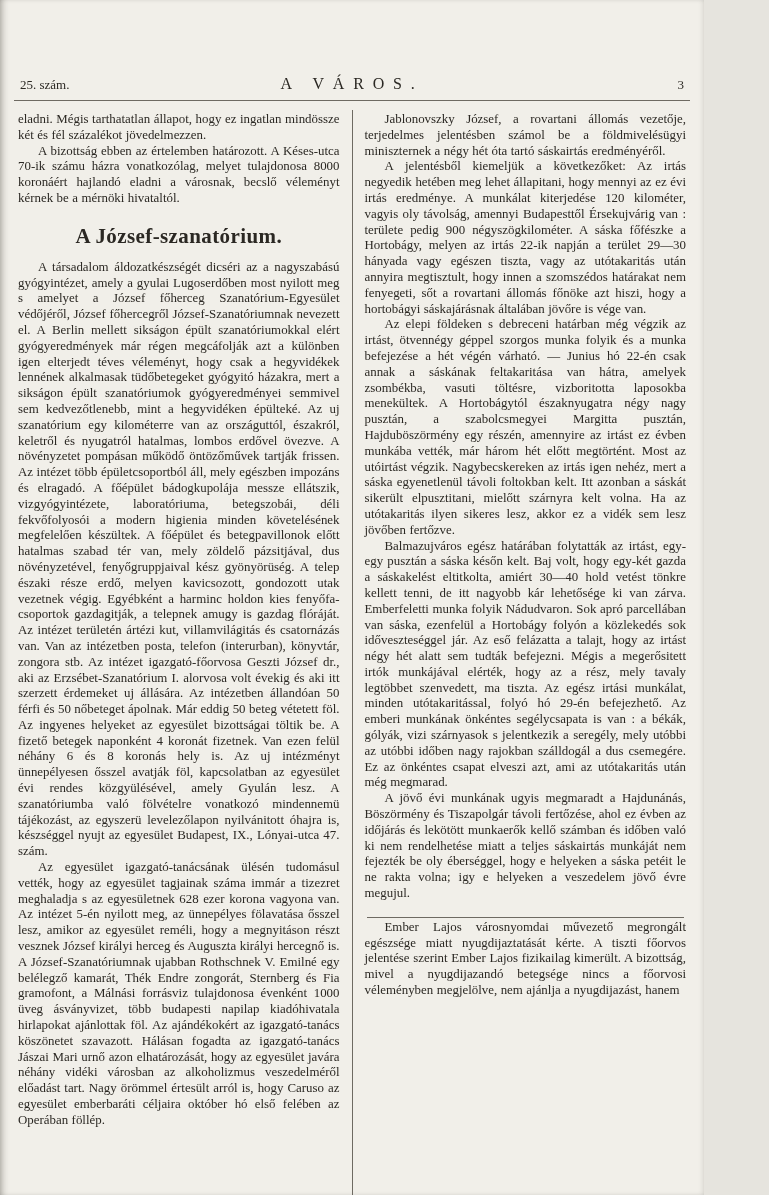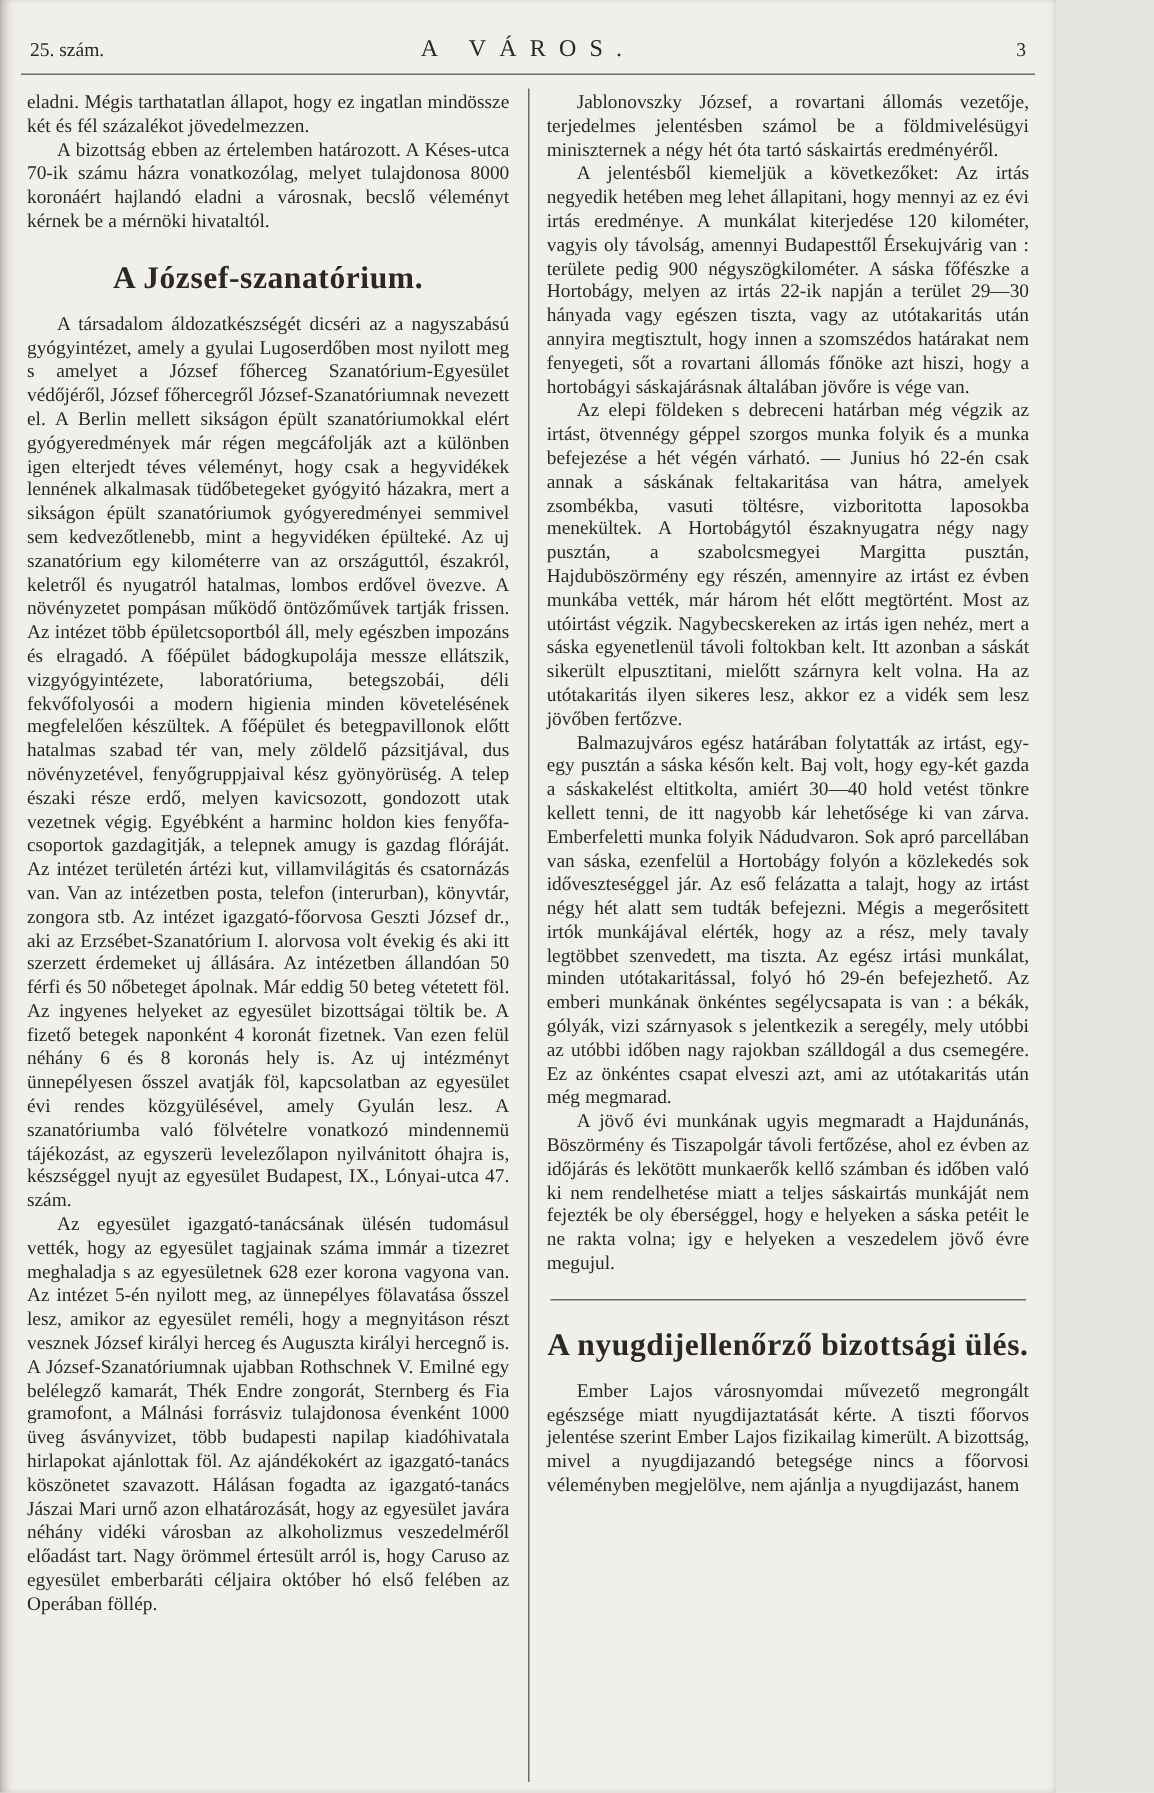--- a/index.html
+++ b/index.html
@@ -9,30 +9,30 @@
   }
   *{box-sizing:border-box;}
   html,body{margin:0;padding:0;background:#e6e4de;}
   .page{
     width:704px;height:1195px;
     background:var(--paper);
     color:var(--ink);
     font-family:"Liberation Serif","DejaVu Serif",serif;
     overflow:hidden;
     position:relative;
-    padding:0 14px;
+    padding:15px 14px;
     box-shadow:inset 6px 0 9px -6px rgba(40,36,30,.55), inset -3px 0 6px -4px rgba(40,36,30,.25);
   }
   .page-header{
     display:flex;align-items:baseline;
     padding:24px 6px 7px 6px;
     border-bottom:1.5px solid var(--rule);
   }
   .issue{font-size:13px;width:120px;}
-  .masthead{flex:1;text-align:center;font-size:16px;letter-spacing:.55em;font-weight:400;}
+  .masthead{flex:1;text-align:center;font-size:16px;letter-spacing:.55em;font-weight:400;margin-top:36px;}
   .pagenum{width:120px;text-align:right;font-size:13px;}
   .columns{
     display:flex;
     height:calc(100% - 57px);
     padding-top:9px;
     overflow:hidden;
     justify-content:space-between;
   }
   .column{width:50%;overflow:hidden;}
   .column.left{padding:2px 12px 0 4px;}
@@ -93,19 +93,18 @@
         <p class="para">Jablonovszky József, a rovartani állomás vezetője, terjedelmes jelentésben számol be a földmivelésügyi miniszternek a négy hét óta tartó sáskairtás eredményéről.</p>
         <p class="para">A jelentésből kiemeljük a következőket: Az irtás negyedik hetében meg lehet állapitani, hogy mennyi az ez évi irtás eredménye. A munkálat kiterjedése 120 kilométer, vagyis oly távolság, amennyi Budapesttől Érsekujvárig van : területe pedig 900 négyszögkilométer. A sáska főfészke a Hortobágy, melyen az irtás 22-ik napján a terület 29—30 hányada vagy egészen tiszta, vagy az utótakaritás után annyira megtisztult, hogy innen a szomszédos határakat nem fenyegeti, sőt a rovartani állomás főnöke azt hiszi, hogy a hortobágyi sáskajárásnak általában jövőre is vége van.</p>
         <p class="para">Az elepi földeken s debreceni határban még végzik az irtást, ötvennégy géppel szorgos munka folyik és a munka befejezése a hét végén várható. — Junius hó 22-én csak annak a sáskának feltakaritása van hátra, amelyek zsombékba, vasuti töltésre, vizboritotta laposokba menekültek. A Hortobágytól északnyugatra négy nagy pusztán, a szabolcsmegyei Margitta pusztán, Hajduböszörmény egy részén, amennyire az irtást ez évben munkába vették, már három hét előtt megtörtént. Most az utóirtást végzik. Nagybecskereken az irtás igen nehéz, mert a sáska egyenetlenül távoli foltokban kelt. Itt azonban a sáskát sikerült elpusztitani, mielőtt szárnyra kelt volna. Ha az utótakaritás ilyen sikeres lesz, akkor ez a vidék sem lesz jövőben fertőzve.</p>
         <p class="para">Balmazujváros egész határában folytatták az irtást, egy-egy pusztán a sáska későn kelt. Baj volt, hogy egy-két gazda a sáskakelést eltitkolta, amiért 30—40 hold vetést tönkre kellett tenni, de itt nagyobb kár lehetősége ki van zárva. Emberfeletti munka folyik Nádudvaron. Sok apró parcellában van sáska, ezenfelül a Hortobágy folyón a közlekedés sok időveszteséggel jár. Az eső felázatta a talajt, hogy az irtást négy hét alatt sem tudták befejezni. Mégis a megerősitett irtók munkájával elérték, hogy az a rész, mely tavaly legtöbbet szenvedett, ma tiszta. Az egész irtási munkálat, minden utótakaritással, folyó hó 29-én befejezhető. Az emberi munkának önkéntes segélycsapata is van : a békák, gólyák, vizi szárnyasok s jelentkezik a seregély, mely utóbbi az utóbbi időben nagy rajokban szálldogál a dus csemegére. Ez az önkéntes csapat elveszi azt, ami az utótakaritás után még megmarad.</p>
         <p class="para">A jövő évi munkának ugyis megmaradt a Hajdunánás, Böszörmény és Tiszapolgár távoli fertőzése, ahol ez évben az időjárás és lekötött munkaerők kellő számban és időben való ki nem rendelhetése miatt a teljes sáskairtás munkáját nem fejezték be oly éberséggel, hogy e helyeken a sáska petéit le ne rakta volna; igy e helyeken a veszedelem jövő évre megujul.</p>
       </section>
 
       <hr class="article-rule">
 
       <section>
-        <h2 class="headline">A nyugdijellenőrző bizottsági ülés.</h2>
         <p class="para">Ember Lajos városnyomdai művezető megrongált egészsége miatt nyugdijaztatását kérte. A tiszti főorvos jelentése szerint Ember Lajos fizikailag kimerült. A bizottság, mivel a nyugdijazandó betegsége nincs a főorvosi véleményben megjelölve, nem ajánlja a nyugdijazást, hanem</p>
       </section>
     </div>
 
   </div>
 </div>
 
 </body></html>

